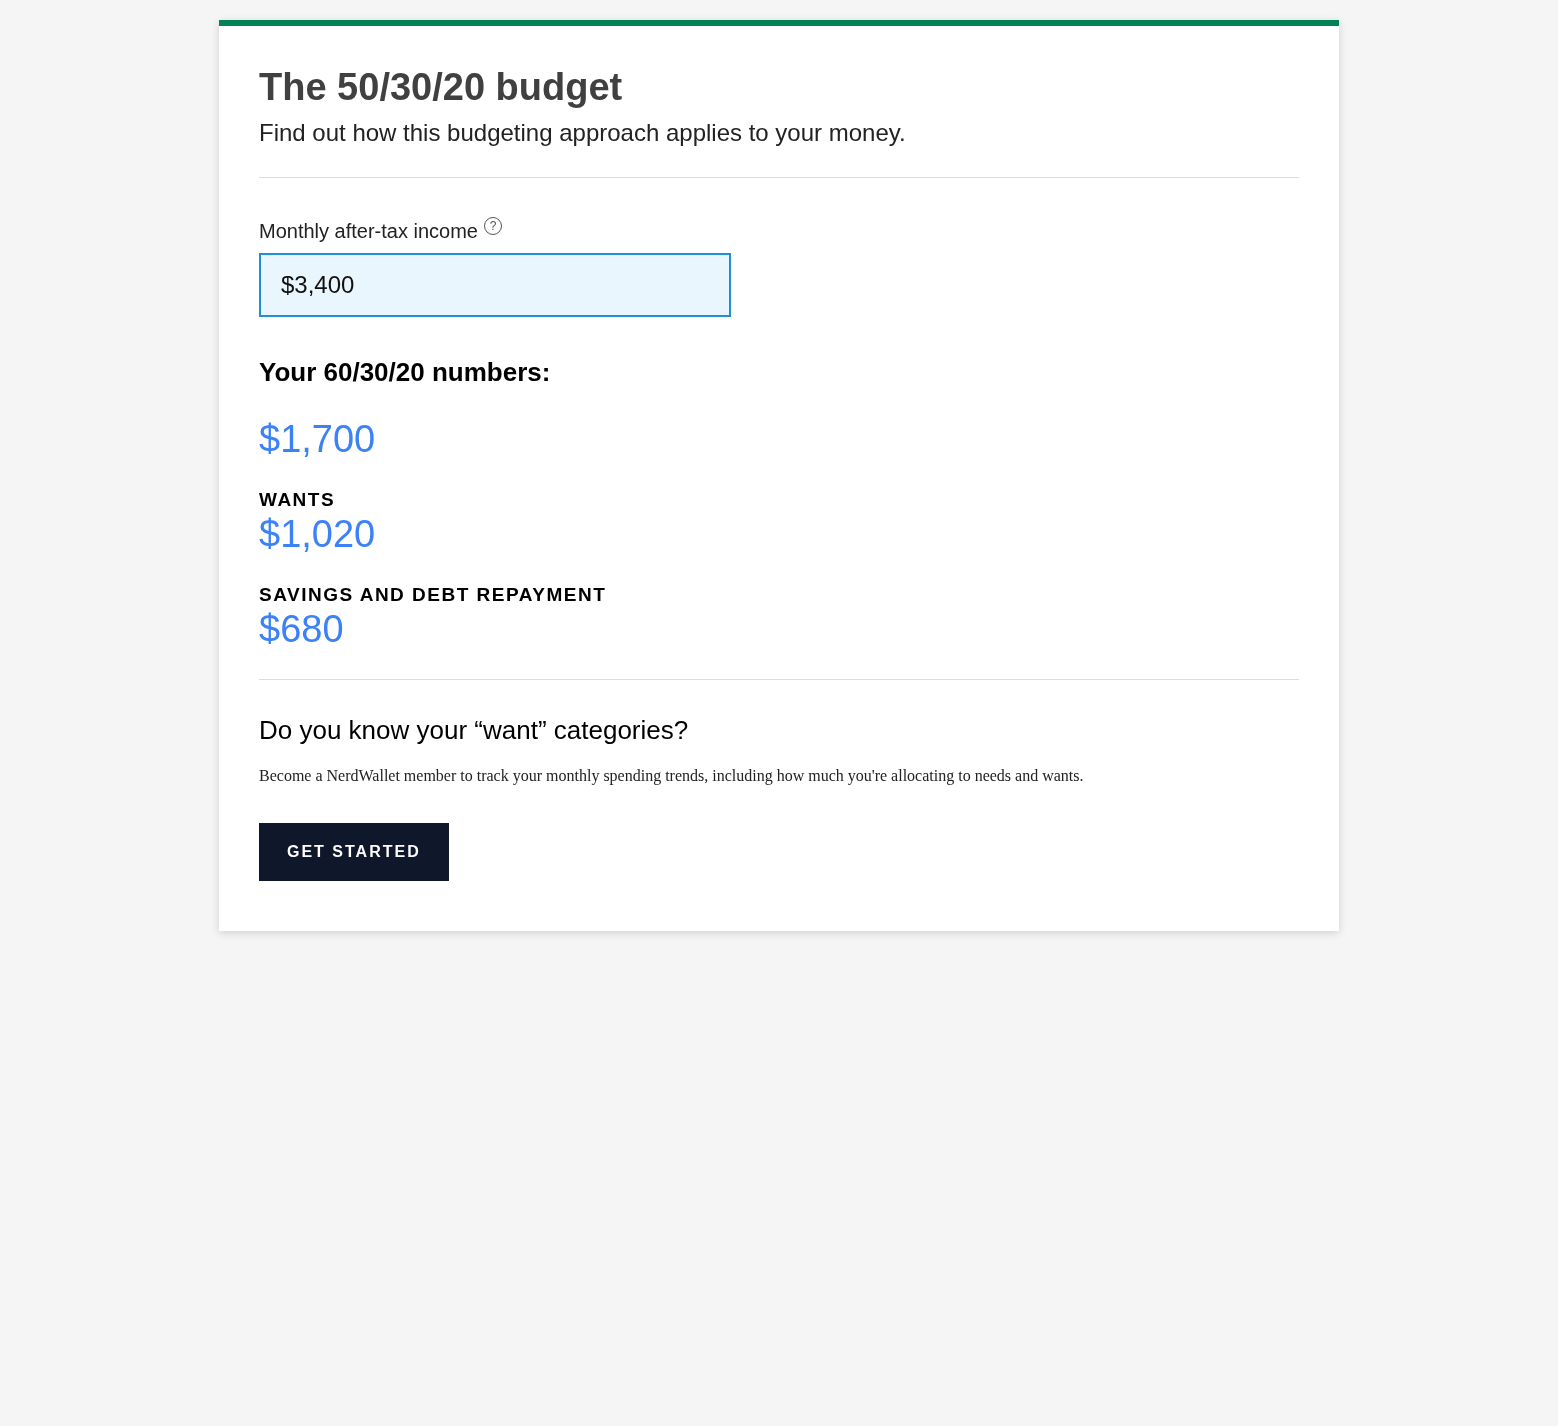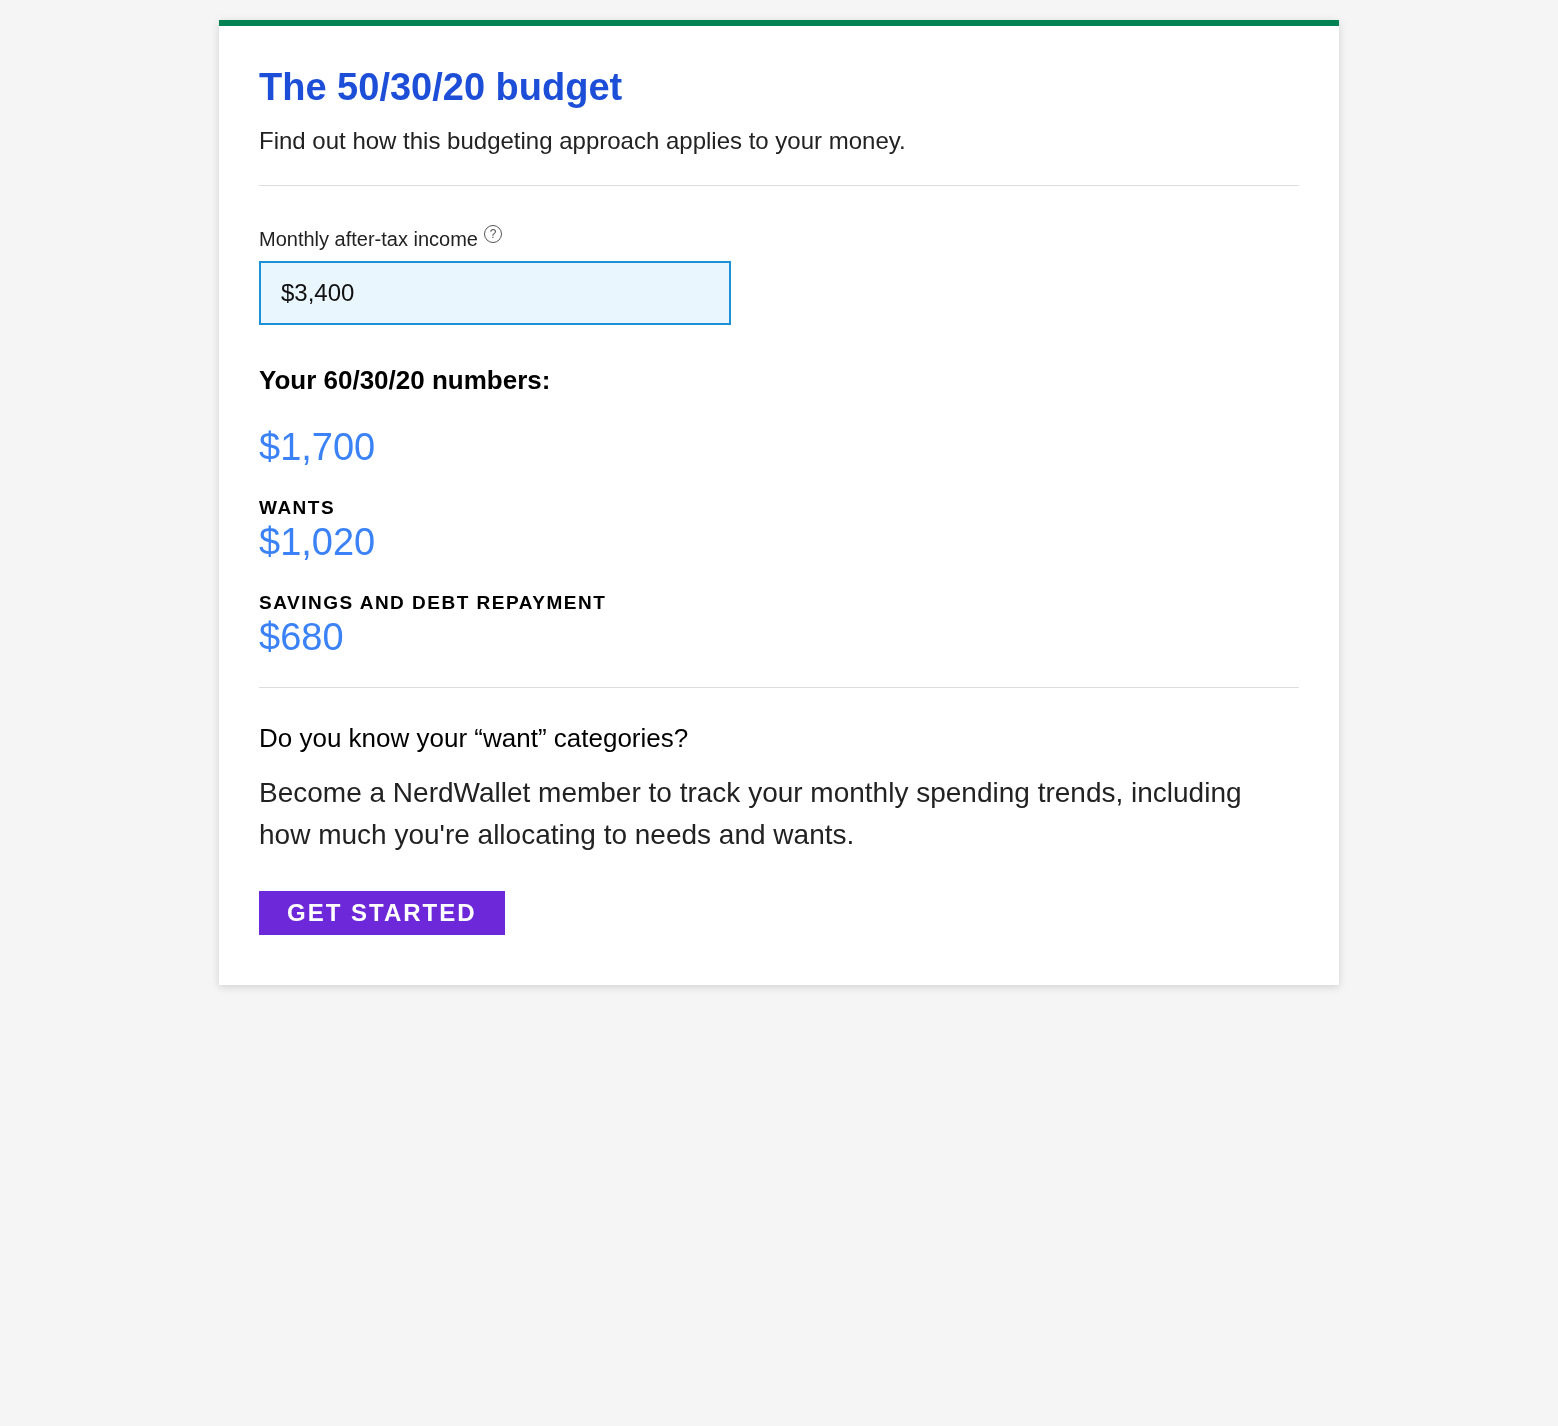--- a/index.html
+++ b/index.html
@@ -12,22 +12,22 @@
     background: #fff;
     max-width: 1120px;
     margin: 0 auto;
     border-top: 6px solid #008254;
     box-shadow: 0 2px 8px rgba(0,0,0,0.15);
     padding: 40px 40px 50px 40px;
   }
   .title {
     font-size: 38px;
     font-weight: 800;
-    color: #1d4ed8;
-    margin-bottom: 18px;
+    color: #404040;
+    margin-bottom: 10px;
   }
   .subtitle {
     font-size: 24px;
     color: #222;
     margin-bottom: 30px;
   }
   .divider {
     border: none;
     border-top: 1px solid #ddd;
     margin: 0 0 30px 0;
@@ -93,33 +93,34 @@
     border-top: 1px solid #ddd;
     margin: 20px 0 35px 0;
   }
   .cta-heading {
     font-size: 26px;
     font-weight: 400;
     color: #000;
     margin-bottom: 18px;
   }
   .cta-text {
-    font-size: 28px;
+    font-size: 16px;
     color: #222;
     line-height: 1.5;
     margin-bottom: 35px;
+    font-family: Liberation Serif, serif;
   }
   .cta-button {
-    background: #6d28d9;
+    background: #0f172a;
     color: #fff;
     border: none;
-    font-size: 24px;
+    font-size: 16px;
     font-weight: 800;
     letter-spacing: 2px;
-    padding: 8px 28px;
+    padding: 20px 28px;
     cursor: pointer;
   }
 </style>
 </head>
 <body>
 
 <div class="card">
 
   <h1 class="title">The 50/30/20 budget</h1>
   <p class="subtitle">Find out how this budgeting approach applies to your money.</p>

